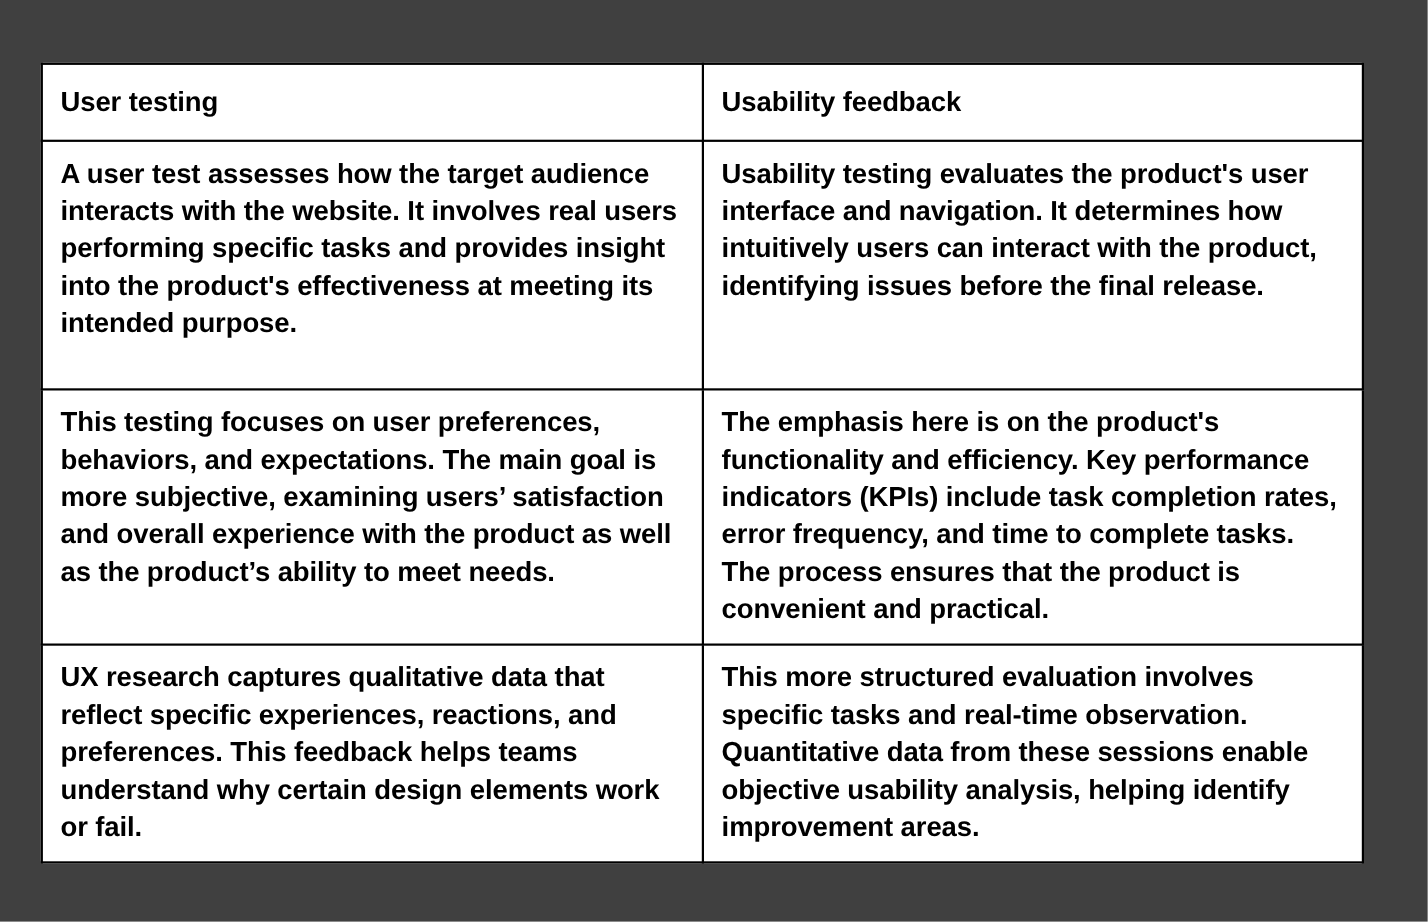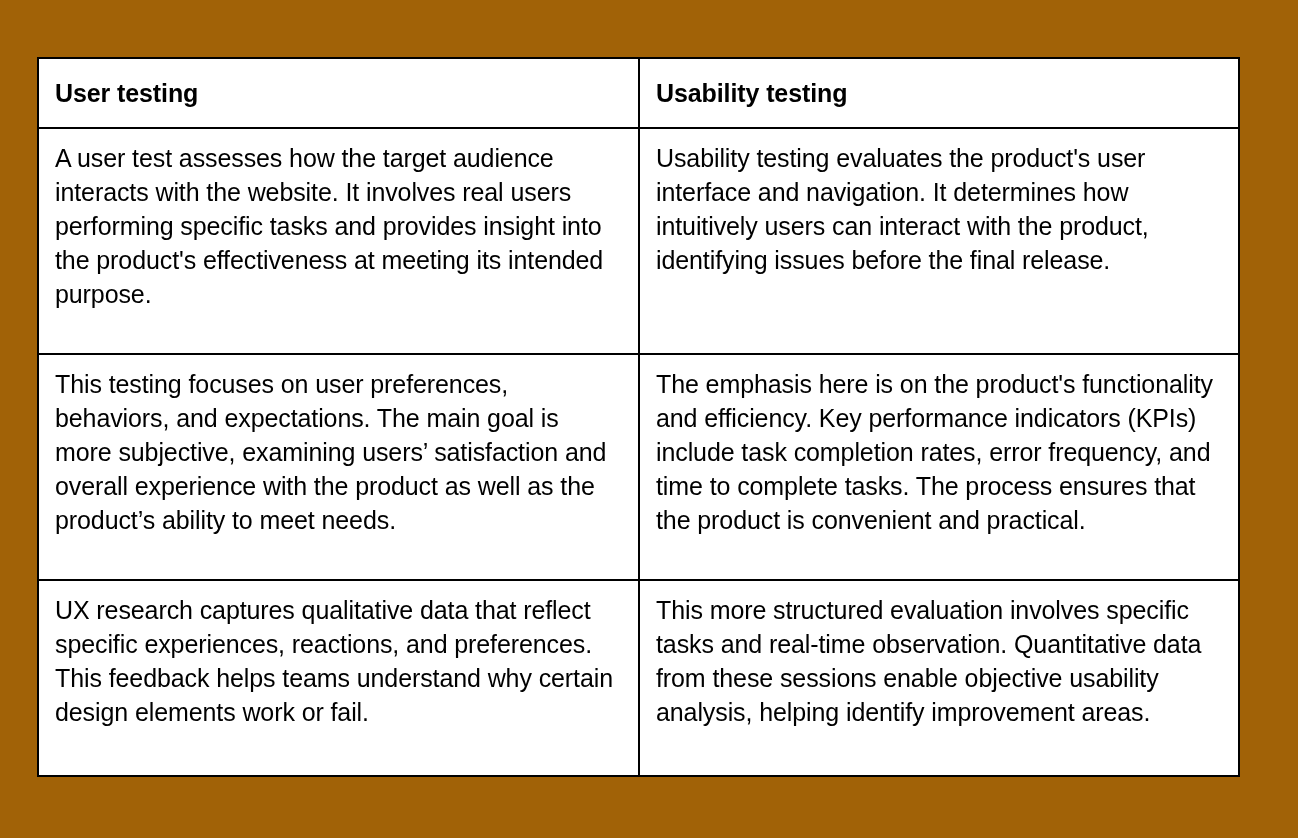--- a/index.html
+++ b/index.html
@@ -11,21 +11,21 @@
     width: 1298px;
     height: 838px;
     font-family: "Liberation Sans", sans-serif;
     color: #000000;
     overflow: hidden;
   }
   .page {
     position: relative;
     width: 1298px;
     height: 838px;
-    background: #a16207;
+    background: #404040;
   }
   .comparison-table {
     position: absolute;
     left: 37px;
     top: 57px;
     width: 1201px;
     border-collapse: collapse;
     table-layout: fixed;
     background: #ffffff;
   }
@@ -44,40 +44,40 @@
     letter-spacing: -0.1px;
   }
   .comparison-table th {
     font-weight: bold;
     height: 40px;
     padding-top: 14px;
     padding-bottom: 14px;
     vertical-align: middle;
   }
   .comparison-table td {
-    font-weight: normal;
+    font-weight: bold;
   }
   .row-1 td { height: 198px; }
   .row-2 td { height: 198px; }
   .row-3 td { height: 168px; }
 </style>
 </head>
 <body>
 
 <div class="page">
 
   <table class="comparison-table">
     <colgroup>
       <col class="col-left">
       <col class="col-right">
     </colgroup>
     <thead>
       <tr>
         <th>User testing</th>
-        <th>Usability testing</th>
+        <th>Usability feedback</th>
       </tr>
     </thead>
     <tbody>
       <tr class="row-1">
         <td>A user test assesses how the target audience interacts with the website. It involves real users performing specific tasks and provides insight into the product's effectiveness at meeting its intended purpose.</td>
         <td>Usability testing evaluates the product's user interface and navigation. It determines how intuitively users can interact with the product, identifying issues before the final release.</td>
       </tr>
       <tr class="row-2">
         <td>This testing focuses on user preferences, behaviors, and expectations. The main goal is more subjective, examining users’ satisfaction and overall experience with the product as well as the product’s ability to meet needs.</td>
         <td>The emphasis here is on the product's functionality and efficiency. Key performance indicators (KPIs) include task completion rates, error frequency, and time to complete tasks. The process ensures that the product is convenient and practical.</td>

